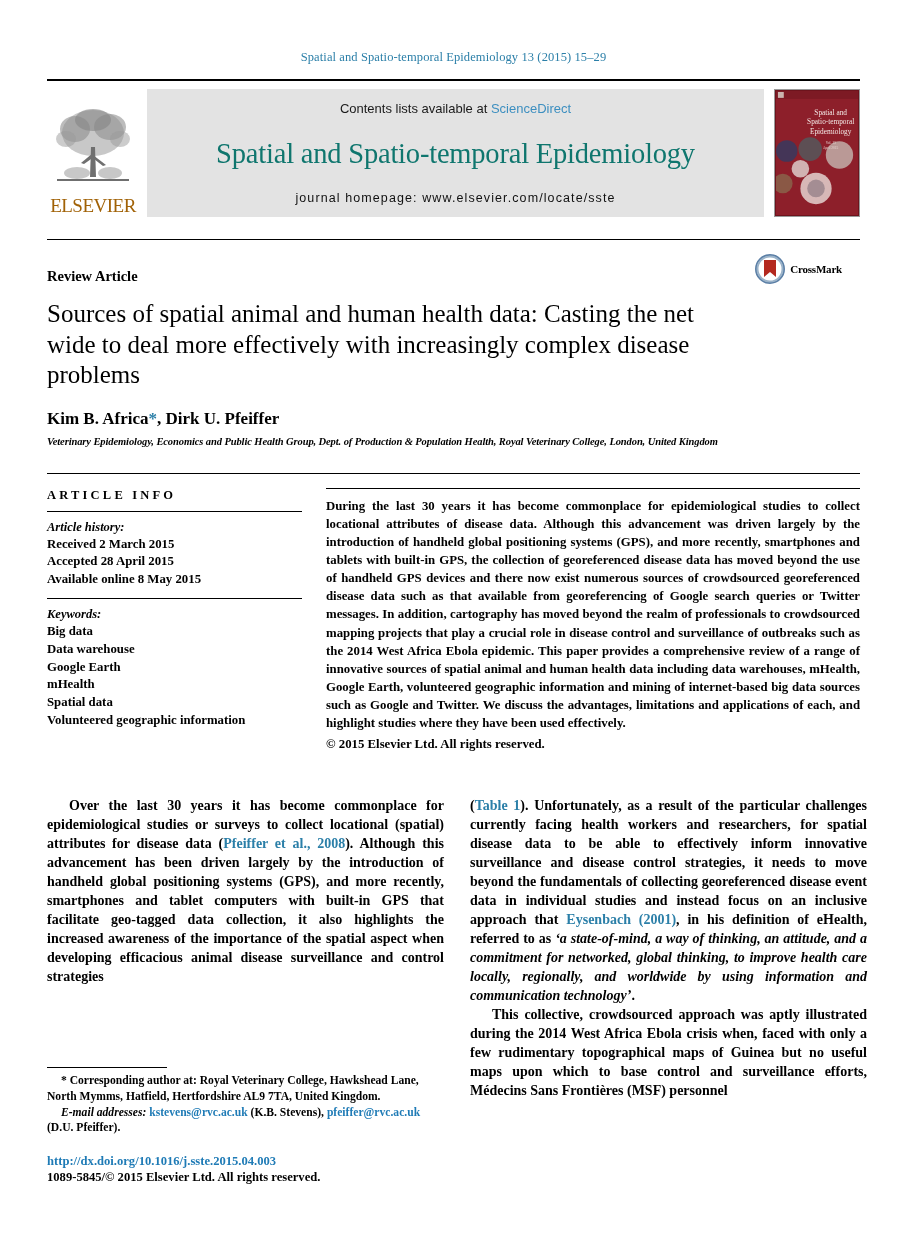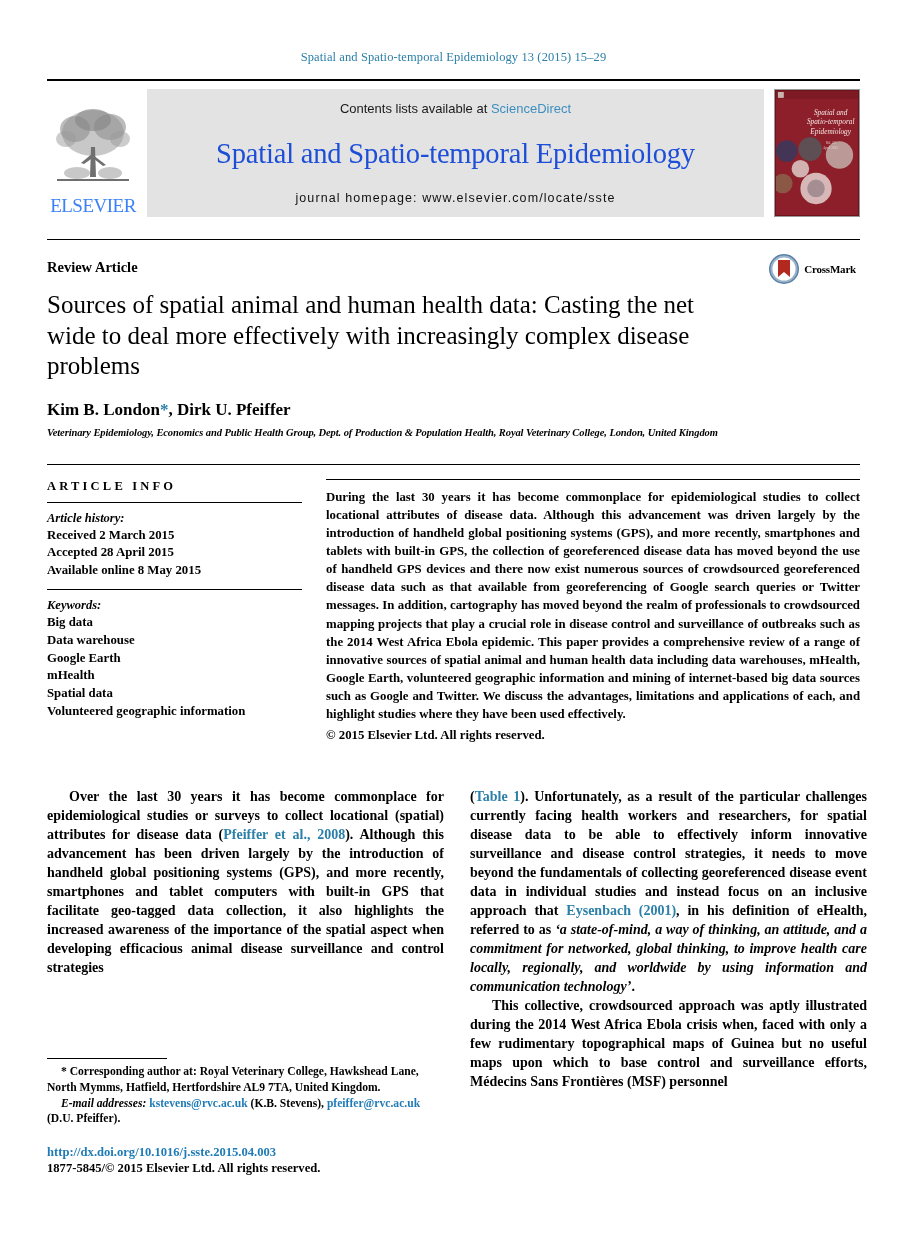--- a/index.html
+++ b/index.html
@@ -46,21 +46,21 @@
     flex: 0 0 92px;
     display: flex;
     flex-direction: column;
     align-items: center;
     justify-content: flex-end;
     padding-bottom: 2px;
   }
   .tree-svg { display:block; }
   .elsevier-word {
     font-family: "Liberation Serif", serif;
-    color: #3b82f6;
+    color: #a16207;
     font-size: 19px;
     letter-spacing: -0.5px;
     line-height: 1;
     margin-top: 1px;
     font-weight: 400;
   }
   .contents-box {
     flex: 1 1 auto;
     background: #e3e3e3;
     margin: 0 10px 0 8px;
@@ -73,45 +73,44 @@
   }
   .contents-line {
     font-family: "Liberation Sans", sans-serif;
     font-size: 13px;
     color: #1a1a1a;
   }
   .contents-line .sd { color: #3d8fc0; }
   .journal-name {
     font-family: "Liberation Serif", serif;
     font-size: 28.5px;
-    color: #1d4ed8;
+    color: #0f766e;
     letter-spacing: -0.2px;
   }
   .homepage-line {
     font-family: "Liberation Sans", sans-serif;
     font-size: 12.5px;
     letter-spacing: 1.1px;
     color: #111;
   }
   .cover-thumb {
     width: 86px;
     flex: 0 0 86px;
     border: 1px solid #999;
     box-sizing: border-box;
     background: #7dd3fc;
     position: relative;
     overflow: hidden;
-    font-style: italic;
   }
 
   
   .art-head {
     margin: 22px 47px 0 47px;
     border-top: 1px solid #000;
-    padding-top: 19px;
+    padding-top: 28px;
     position: relative;
   }
   .art-type {
     font-family: "Liberation Serif", serif;
     font-size: 14.5px;
     font-weight: 700;
     margin-bottom: 14px;
   }
   .art-title {
     font-family: "Liberation Serif", serif;
@@ -130,21 +129,21 @@
   .authors .star { color: #2b7fa8; font-weight: 700; }
   .affil {
     font-family: "Liberation Serif", serif;
     font-style: italic;
     font-weight: 700;
     font-size: 10.5px;
     letter-spacing: -0.1px;
   }
   .crossmark {
     position: absolute;
-    right: 4px;
+    right: 18px;
     top: 14px;
     display: flex;
     align-items: center;
     gap: 5px;
   }
   .crossmark-label {
     font-family: "Liberation Serif", serif;
     font-size: 11px;
     font-weight: 700;
     letter-spacing: -0.2px;
@@ -317,21 +316,21 @@
         </g>
         <rect x="0.5" y="0.5" width="85" height="127" fill="none" stroke="#6e141d" stroke-width="1"></rect>
       </svg>
     </div>
   </div>
 
   <div class="art-head">
     <div class="art-type">Review Article</div>
     <h1 class="art-title">Sources of spatial animal and human health data: Casting the net wide to deal more effectively with increasingly complex disease problems</h1>
     <div class="authors">
-      <span>Kim B. London</span><span class="star">*</span><span>, Dirk U. Pfeiffer</span>
+      <span>Kim B. Africa</span><span class="star">*</span><span>, Dirk U. Pfeiffer</span>
     </div>
     <div class="affil">Veterinary Epidemiology, Economics and Public Health Group, Dept. of Production &amp; Population Health, Royal Veterinary College, London, United Kingdom</div>
 
     <div class="crossmark">
       <svg width="30" height="30" viewBox="0 0 30 30">
         <circle cx="15" cy="15" r="14" fill="#ffffff" stroke="#5b7fa6" stroke-width="2"></circle>
         <circle cx="15" cy="15" r="12.5" fill="none" stroke="#9bb3c9" stroke-width="2"></circle>
         <path d="M9 6 h12 v17 l-6 -5 l-6 5 Z" fill="#b4291f"></path>
       </svg>
       <span class="crossmark-label">CrossMark</span>
@@ -376,21 +375,21 @@
           <span>Corresponding author at: Royal Veterinary College, Hawkshead Lane, North Mymms, Hatfield, Hertfordshire AL9 7TA, United Kingdom.</span>
         </div>
         <div class="fn">
           <span class="lbl">E-mail addresses:</span>
           <span class="mail">kstevens@rvc.ac.uk</span>
           <span>(K.B. Stevens),</span>
           <span class="mail">pfeiffer@rvc.ac.uk</span>
           <span>(D.U. Pfeiffer).</span>
         </div>
         <div class="doi">http://dx.doi.org/10.1016/j.sste.2015.04.003</div>
-        <div class="issn">1877-5845/© 2015 Elsevier Ltd. All rights reserved.</div>
+        <div class="issn">1089-5845/© 2015 Elsevier Ltd. All rights reserved.</div>
       </div>
     </div>
 
     <div class="bcol">
       <p class="para noindent">(<span class="cit">Table 1</span><span>). Unfortunately, as a result of the particular challenges currently facing health workers and researchers, for spatial disease data to be able to effectively inform innovative surveillance and disease control strategies, it needs to move beyond the fundamentals of collecting georeferenced disease event data in individual studies and instead focus on an inclusive approach that </span><span class="cit">Eysenbach</span> <span class="cit">(2001)</span><span>, in his definition of eHealth, referred to as </span><span class="ital">‘a state-of-mind, a way of thinking, an attitude, and a commitment for networked, global thinking, to improve health care locally, regionally, and worldwide by using information and communication technology’</span><span>.</span></p>
       <p class="para">This collective, crowdsourced approach was aptly illustrated during the 2014 West Africa Ebola crisis when, faced with only a few rudimentary topographical maps of Guinea but no useful maps upon which to base control and surveillance efforts, Médecins Sans Frontières (MSF) personnel</p>
     </div>
   </div>
 
 </div>

